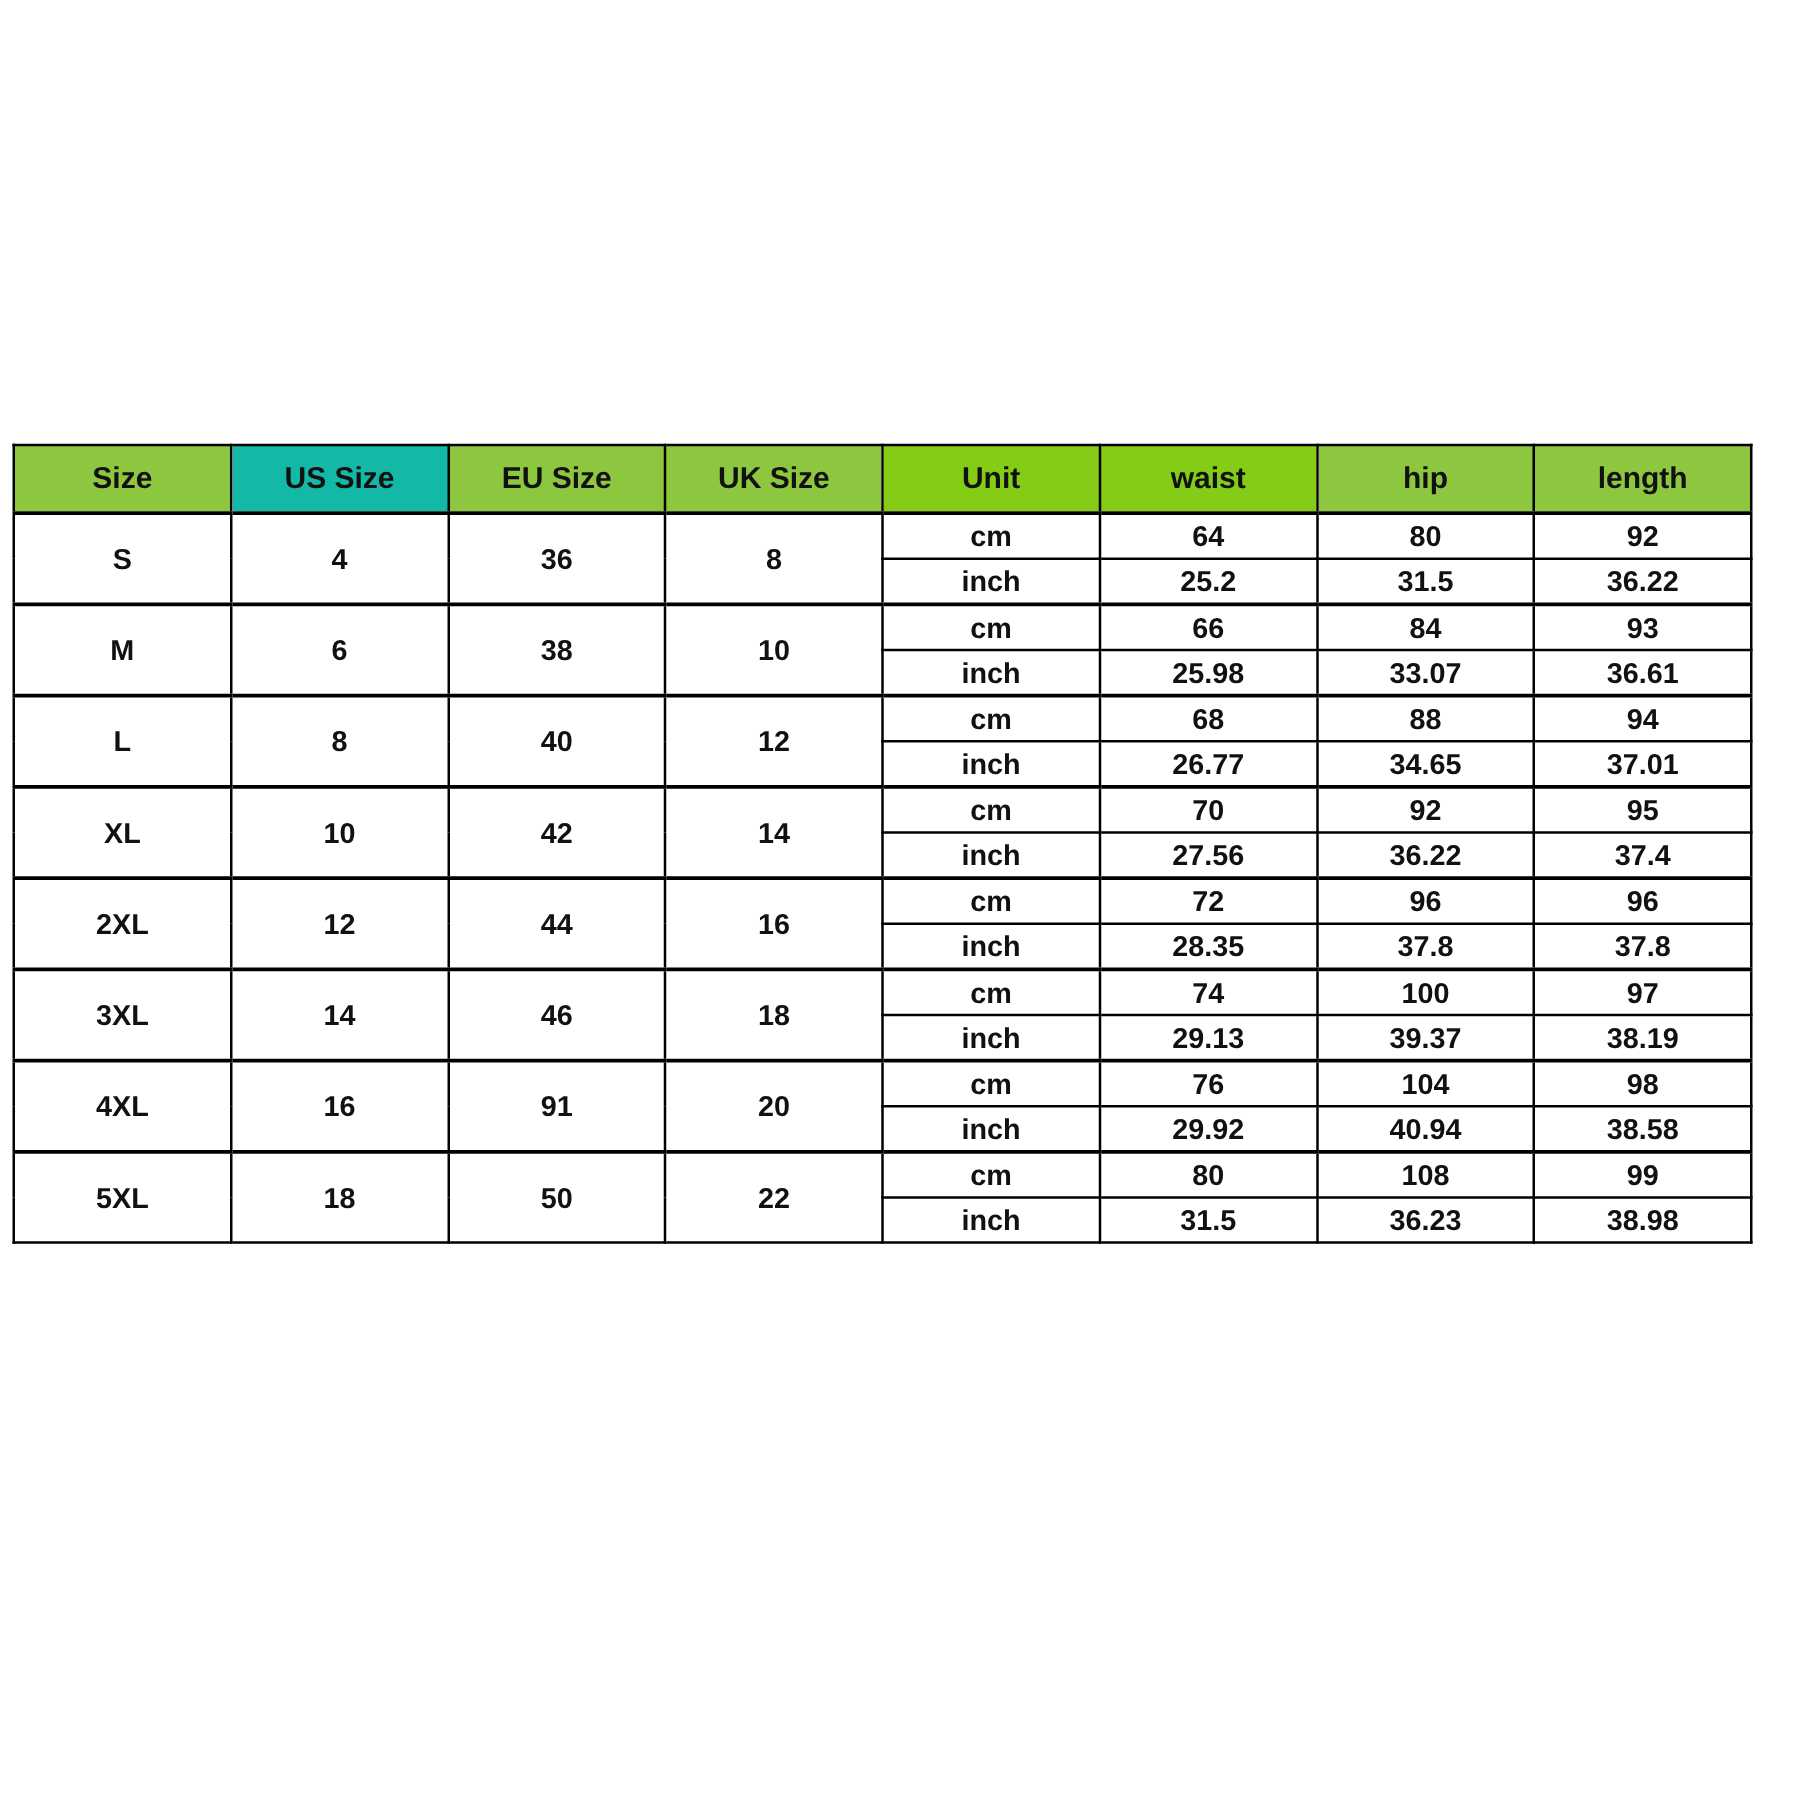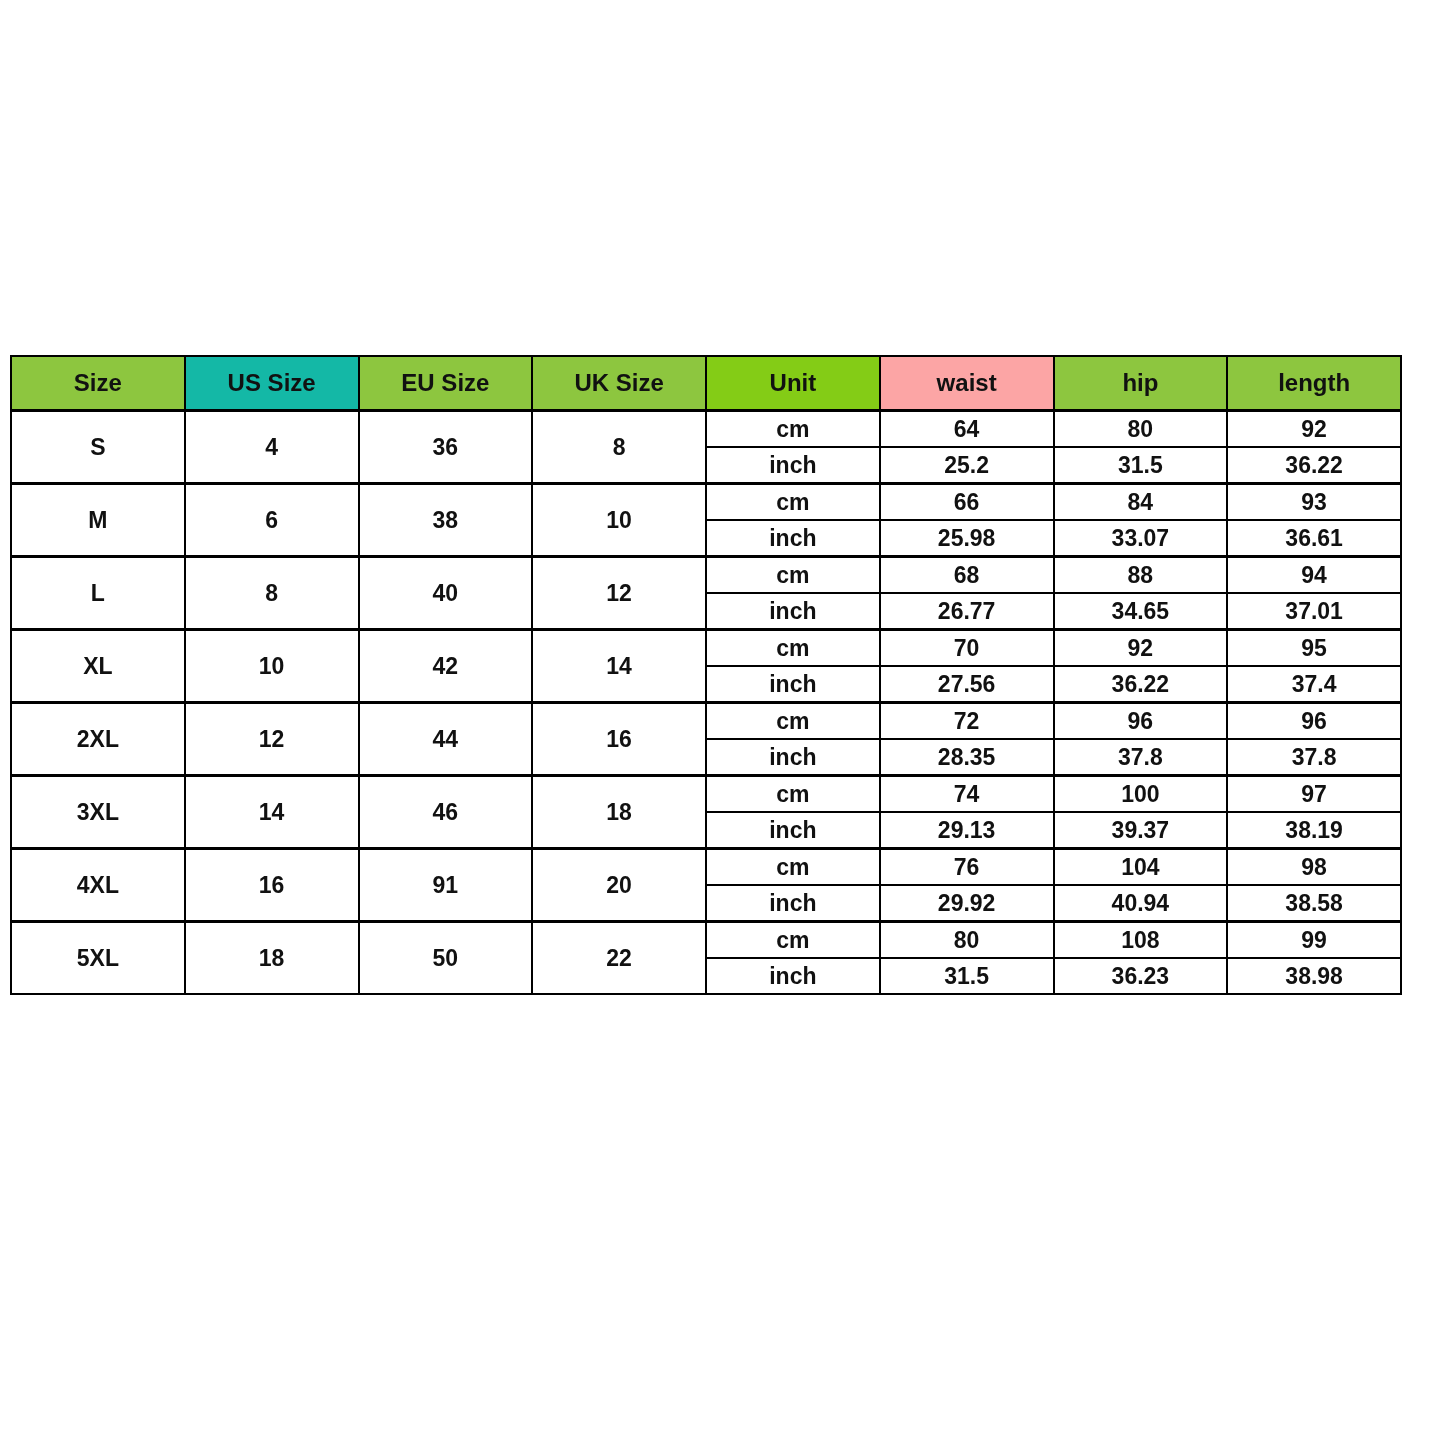--- a/index.html
+++ b/index.html
@@ -62,21 +62,21 @@
 <div class="page" style="background: rgb(255, 255, 255);">
   <div class="size-chart-wrap">
     <table class="size-chart">
       <thead>
         <tr>
           <th class="hdr" style="background: rgb(141, 198, 63); color: rgb(17, 17, 17);">Size</th>
           <th class="hdr" style="background: #14b8a6; color: rgb(17, 17, 17);">US Size</th>
           <th class="hdr" style="background: rgb(141, 198, 63); color: rgb(17, 17, 17);">EU Size</th>
           <th class="hdr" style="background: rgb(141, 198, 63); color: rgb(17, 17, 17);">UK Size</th>
           <th class="hdr" style="background: #84cc16; color: rgb(17, 17, 17);">Unit</th>
-          <th class="hdr" style="background: #fca5a5; color: rgb(17, 17, 17);">waist</th>
+          <th class="hdr" style="background: #84cc16; color: rgb(17, 17, 17);">waist</th>
           <th class="hdr" style="background: rgb(141, 198, 63); color: rgb(17, 17, 17);">hip</th>
           <th class="hdr" style="background: rgb(141, 198, 63); color: rgb(17, 17, 17);">length</th>
         </tr>
       </thead>
       <tbody>
           <tr class="group-first">
             <td class="span-cell" rowspan="2">S</td>
             <td class="span-cell" rowspan="2">4</td>
             <td class="span-cell" rowspan="2">36</td>
             <td class="span-cell" rowspan="2">8</td>

